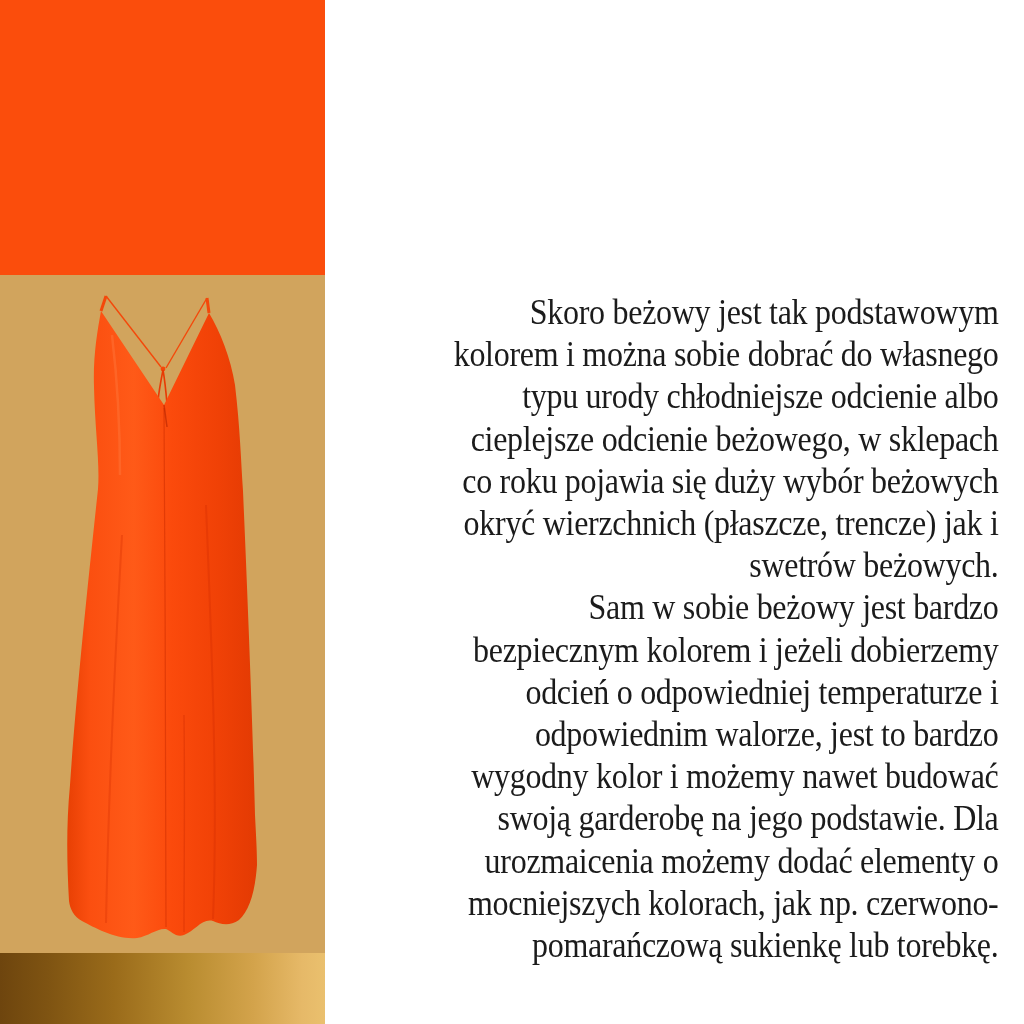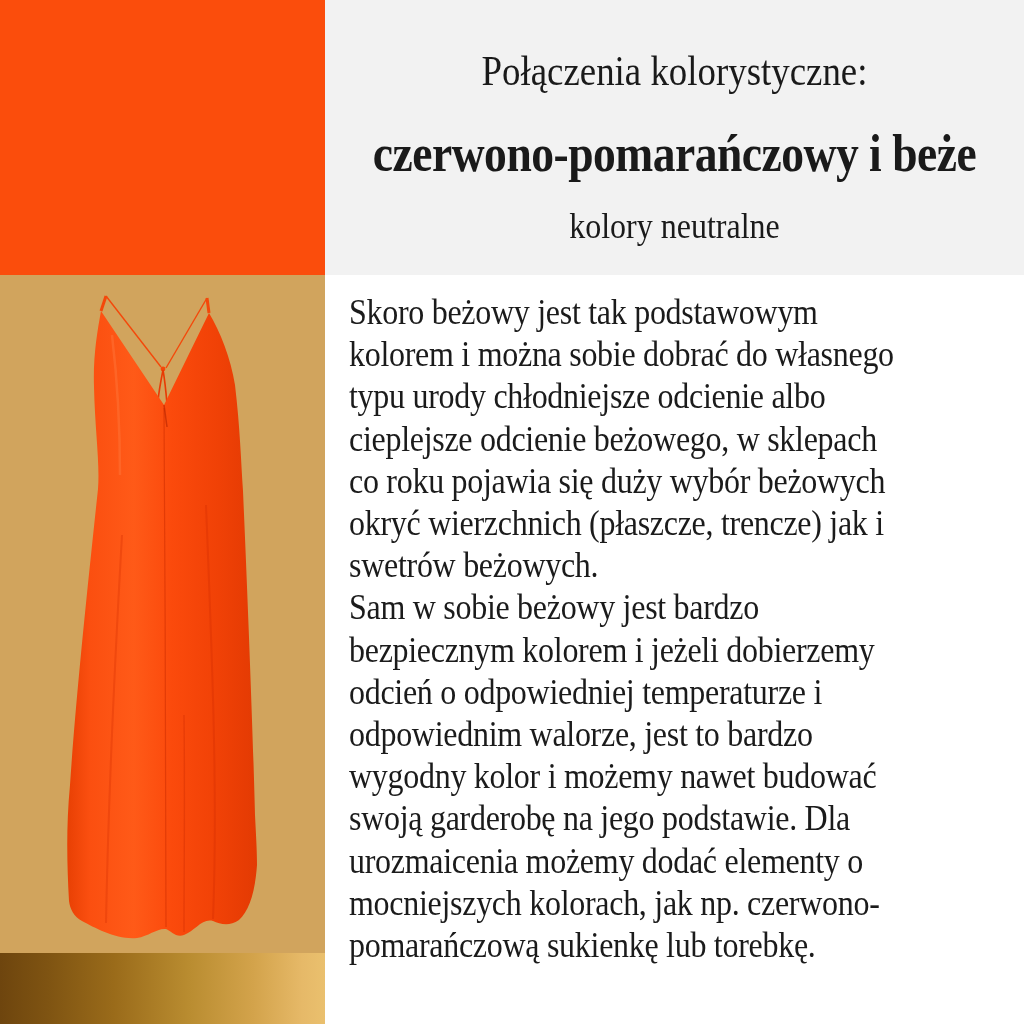--- a/index.html
+++ b/index.html
@@ -20,21 +20,21 @@
   .header-band{position:absolute;left:0;top:0;width:699px;height:275px;background:#f2f2f2;}
   .h1{position:absolute;left:0;top:50px;width:100%;text-align:center;
       font-size:38px;font-weight:400;line-height:1.15;letter-spacing:0px;
       transform:scale(0.97,1.1);transform-origin:50% 50%;white-space:nowrap;}
   .h2{position:absolute;left:0;top:128px;width:100%;text-align:center;
       font-size:46px;font-weight:700;line-height:1.15;letter-spacing:-0.5px;
       transform:scale(0.99,1.14);transform-origin:50% 50%;white-space:nowrap;}
   .h3{position:absolute;left:0;top:208px;width:100%;text-align:center;
       font-size:33px;font-weight:400;line-height:1.15;
       transform:scale(0.97,1.1);transform-origin:50% 50%;white-space:nowrap;}
-  .bodytext{position:absolute;left:24px;top:291px;width:650px;}
+  .bodytext{position:absolute;left:43px;top:291px;width:650px;text-align:right;}
   .ln{font-size:33px;line-height:42.2px;letter-spacing:-0.3px;white-space:nowrap;
       transform:scale(0.97,1.1);transform-origin:0 50%;color:#1b1b1b;}
 </style>
 </head>
 <body>
 
 <div class="canvas">
 
   <div class="block-orange"></div>
 
@@ -91,25 +91,20 @@
         <path d="M122 260 C114 400 108 540 106 648" stroke="rgba(215,48,2,0.35)" stroke-width="2"></path>
         <path d="M184 440 C185 520 184 600 184 657" stroke="rgba(200,40,0,0.35)" stroke-width="1.4"></path>
         <path d="M112 60 C118 110 120 160 120 200" stroke="rgba(255,120,60,0.45)" stroke-width="2.5"></path>
       </g>
     </svg>
   </div>
 
   <div class="block-gold"></div>
 
   <div class="col-right">
-    <div class="header-band">
-      <div class="h1">Połączenia kolorystyczne:</div>
-      <div class="h2">czerwono-pomarańczowy i beże</div>
-      <div class="h3">kolory neutralne</div>
-    </div>
 
     <div class="bodytext">
       <div class="ln">Skoro beżowy jest tak podstawowym</div>
       <div class="ln">kolorem i można sobie dobrać do własnego</div>
       <div class="ln">typu urody chłodniejsze odcienie albo</div>
       <div class="ln">cieplejsze odcienie beżowego, w sklepach</div>
       <div class="ln">co roku pojawia się duży wybór beżowych</div>
       <div class="ln">okryć wierzchnich (płaszcze, trencze) jak i</div>
       <div class="ln">swetrów beżowych.</div>
       <div class="ln">Sam w sobie beżowy jest bardzo</div>

